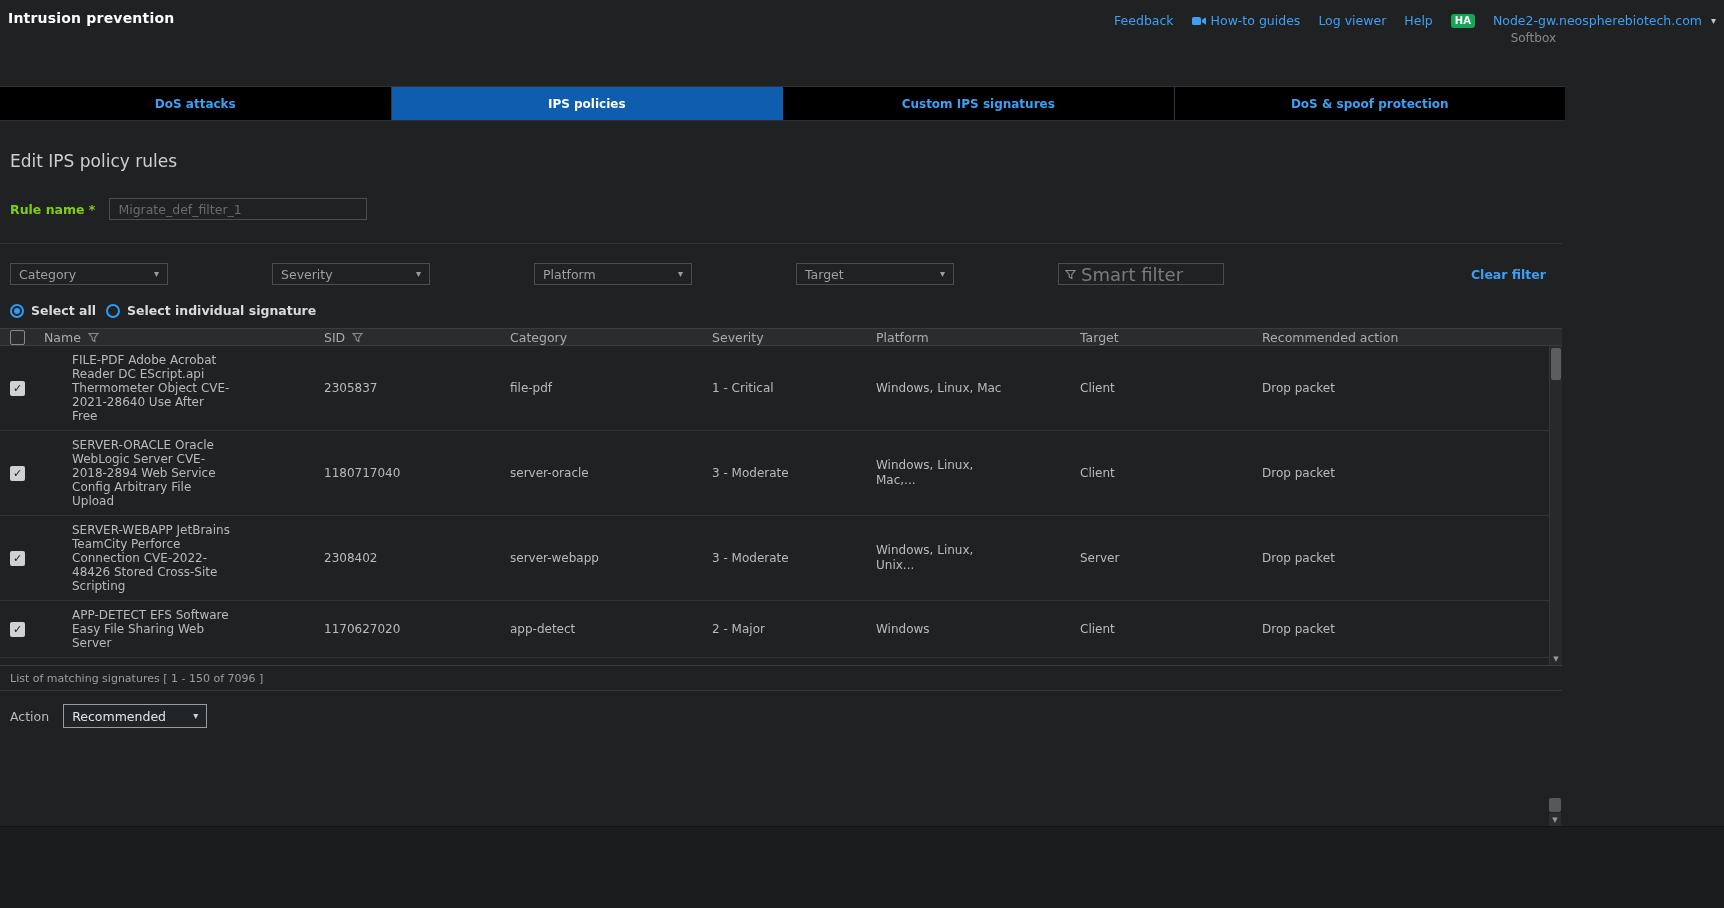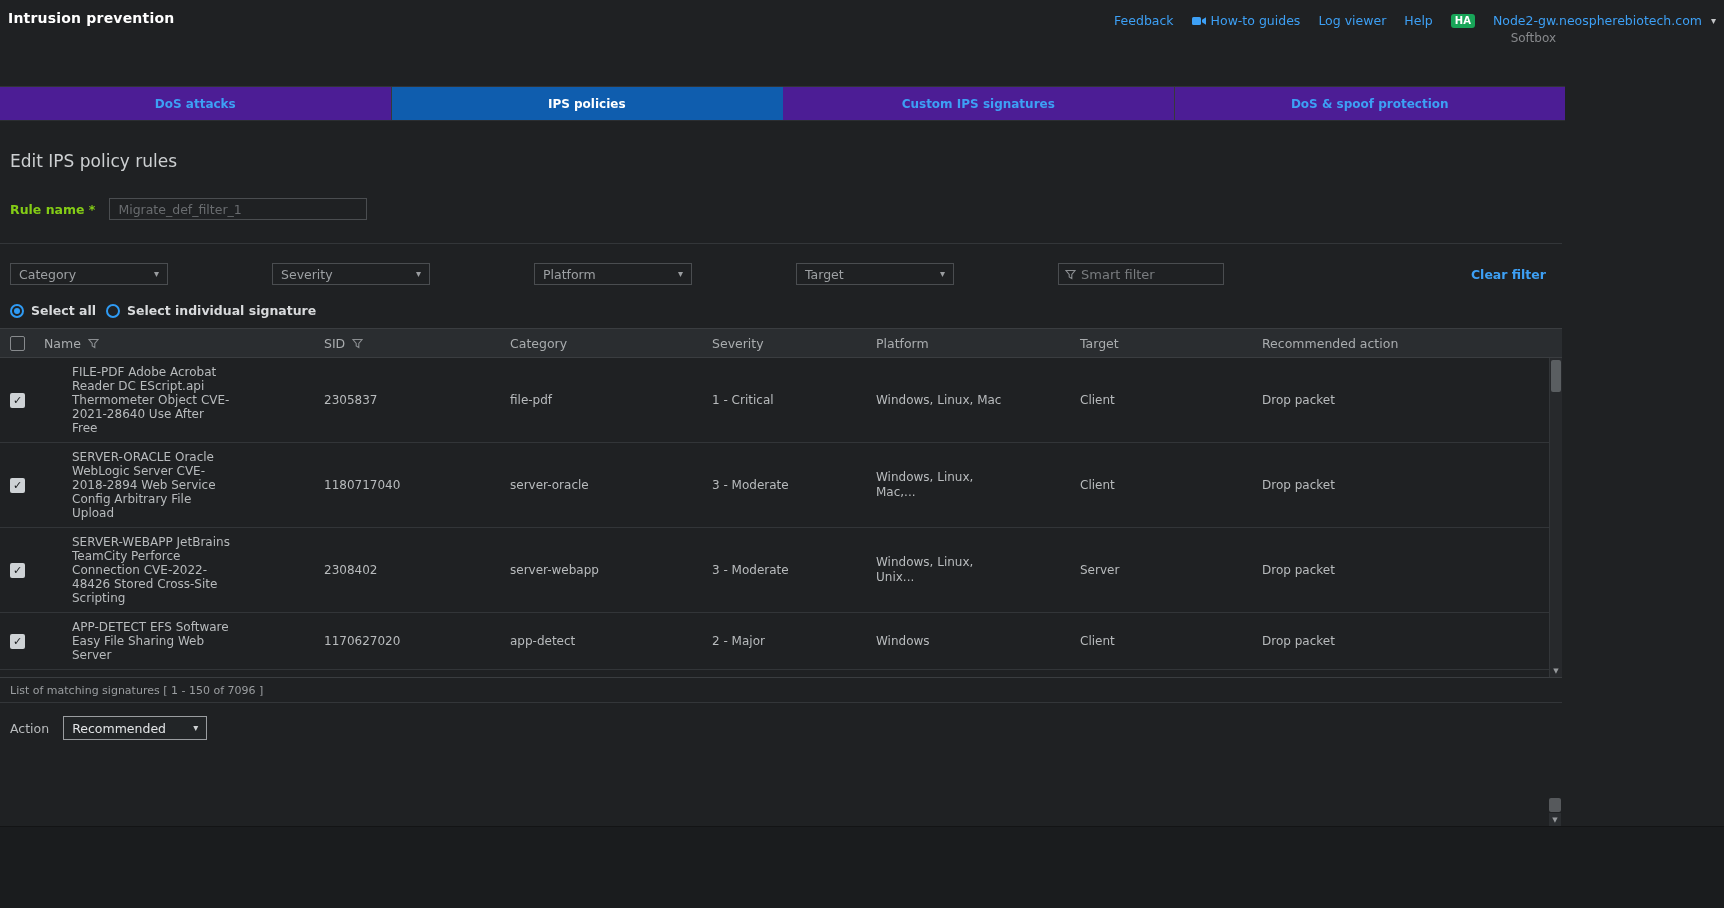--- a/index.html
+++ b/index.html
@@ -16,51 +16,51 @@
   
   .top-header { position:absolute; top:0; left:0; right:0; height:70px; }
   .page-title { position:absolute; left:8px; top:10px; font-size:14px; font-weight:700; color:#ffffff; letter-spacing:.2px; }
   .hdr-links { position:absolute; top:13px; right:8px; display:flex; align-items:center; gap:18px; font-size:12.5px; white-space:nowrap; }
   .hdr-links a { color:#3da0f5; display:flex; align-items:center; gap:5px; }
   .ha-badge { background:#18a558; color:#fff; font-size:10px; font-weight:bold; padding:2px 4px; border-radius:3px; line-height:1; }
   .node-caret { color:#c3c5c7; font-size:10px; margin-left:4px; }
   .softbox { position:absolute; top:31px; right:168px; font-size:12px; color:#87898c; }
 
   
-  .tab-bar { position:absolute; top:86px; left:0; width:1565px; height:35px; display:flex; background:#4c1d95; border-top:1px solid #303336; border-bottom:1px solid #2b2e31; }
+  .tab-bar { position:absolute; top:86px; left:0; width:1565px; height:35px; display:flex; background:#000000; border-top:1px solid #303336; border-bottom:1px solid #2b2e31; }
   .tab { flex:1; display:flex; align-items:center; justify-content:center; font-size:12px; font-weight:bold; color:#3da0f5; border-right:1px solid #37393c; cursor:pointer; }
   .tab:last-child { border-right:none; }
   .tab.active { background:#0f5dae; color:#ffffff; border-color:transparent; }
 
   
   .main { position:absolute; top:121px; left:0; width:1562px; }
   .section-title { margin:30px 0 0 10px; font-size:17px; font-weight:400; color:#cdd0d2; }
 
   .rule-row { margin:26px 0 0 10px; display:flex; align-items:center; height:24px; }
   .rule-label { font-size:12.5px; font-weight:600; color:#84cc16; }
   .rule-input { margin-left:14px; width:258px; height:22px; background:transparent; border:1px solid #4a4d50; color:#696c6f; font-size:12.5px; padding:2px 8px; font-family:inherit; outline:none; }
 
   .divider { margin-top:22px; border-top:1px solid #333639; width:100%; }
 
   .filter-row { margin-top:18px; padding-left:10px; display:flex; align-items:center; height:24px; }
   .fselect { width:158px; height:22px; margin-right:104px; border:1px solid #4a4d50; display:flex; align-items:center; justify-content:space-between; padding:0 8px; font-size:12.5px; color:#9da0a3; cursor:pointer; flex:none; }
   .caret { font-size:10px; color:#9a9da0; line-height:1; }
   .smart-filter { width:166px; height:22px; border:1px solid #4a4d50; display:flex; align-items:center; padding:0 6px; gap:5px; flex:none; }
-  .smart-filter input { flex:1; min-width:0; background:transparent; border:none; outline:none; color:#c6c8ca; font-size:13px; font-family:inherit; }
+  .smart-filter input { flex:1; min-width:0; background:transparent; border:none; outline:none; color:#c6c8ca; font-size:18px; font-family:inherit; }
   .smart-filter input::placeholder { color:#797c7f; }
   .clear-filter { margin-left:auto; margin-right:16px; color:#3da0f5; font-size:12.5px; font-weight:600; }
 
   .radio-row { margin:17px 0 0 10px; display:flex; align-items:center; gap:10px; }
   .radio-opt { display:flex; align-items:center; gap:7px; cursor:pointer; font-size:12.5px; font-weight:600; color:#d8dadc; }
   .radio { width:14px; height:14px; border:2px solid #2f9bf4; border-radius:50%; display:flex; align-items:center; justify-content:center; flex:none; }
   .radio .dot { width:6px; height:6px; border-radius:50%; background:#2f9bf4; }
 
   
   .grid { display:grid; grid-template-columns:34px 280px 186px 202px 164px 204px 182px minmax(0,1fr); padding-left:10px; align-items:center; }
-  .thead { margin-top:10px; height:30px; background:#2a2d30; border-top:1px solid #3a3d40; border-bottom:1px solid #3a3d40; font-size:12.5px; color:#a9acae; }
+  .thead { margin-top:10px; height:18px; background:#2a2d30; border-top:1px solid #3a3d40; border-bottom:1px solid #3a3d40; font-size:12.5px; color:#a9acae; }
   .hcell { display:flex; align-items:center; gap:7px; }
   .funnel { display:inline-flex; cursor:pointer; }
 
   .cb { width:15px; height:15px; border-radius:2px; display:flex; align-items:center; justify-content:center; cursor:pointer; flex:none; }
   .cb.empty { border:1px solid #878a8d; background:transparent; }
   .cb.checked { background:#ced2d5; color:#17191b; font-size:11px; font-weight:bold; }
 
   .tbody { position:relative; height:319px; overflow:hidden; }
   .row { border-bottom:1px solid #323538; font-size:12px; color:#b8bbbd; }
   .row .cell { padding:7px 0; }

